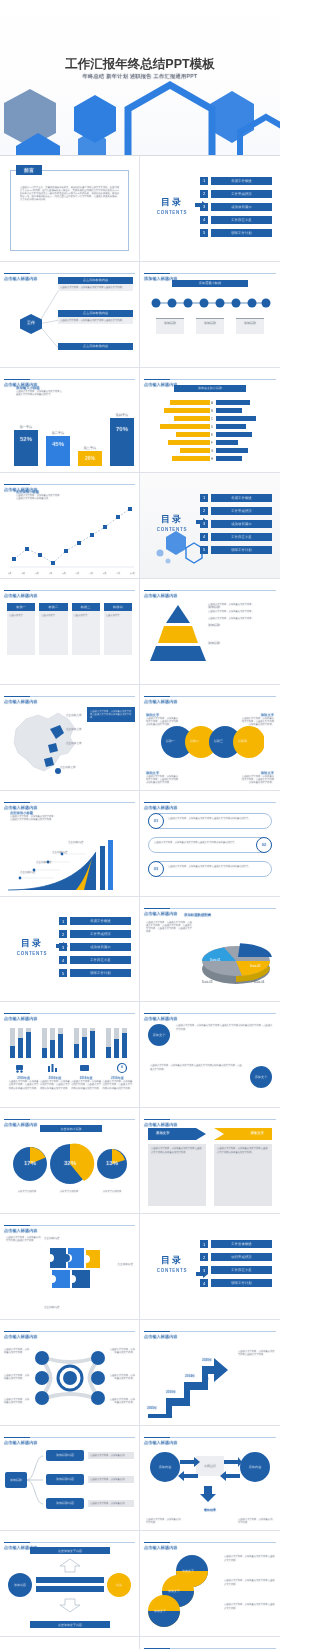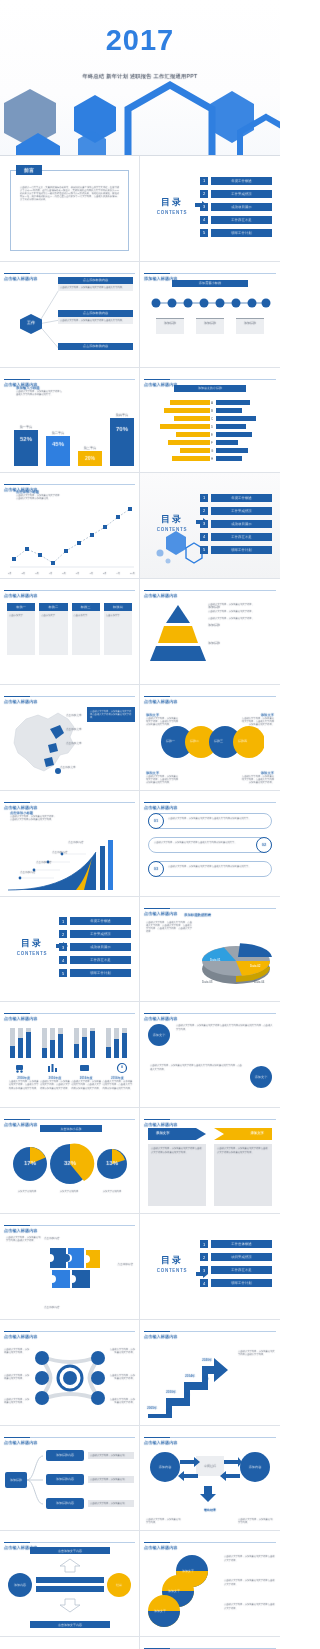--- a/index.html
+++ b/index.html
@@ -65,21 +65,21 @@
   .cts-bar { flex:1; height:8px; background:#1f5fa8; display:flex; align-items:center; justify-content:center; }
   .cts-bar span { font-size:3.4px; }
   .tiny2 { font-size:2.3px; line-height:3.1px; }
 </style>
 </head>
 <body>
 
 <div class="page">
 
   <div class="cover">
-    <div class="cover-title">2017</div>
+    <div class="cover-sub">工作汇报年终总结PPT模板</div>
     <div class="cover-tag blur">年终总结 新年计划 述职报告 工作汇报通用PPT</div>
     <svg class="hexes" viewBox="0 0 280 80">
       <polygon points="30,14 56,28 56,58 30,72 4,58 4,28" fill="#6f8fb8" opacity=".92"></polygon>
       <polygon points="95,20 116,32 116,56 95,68 74,56 74,32" fill="#2f7fe0"></polygon>
       <polygon points="38,58 60,71 60,96 38,109 16,96 16,71" fill="#2f7fe0"></polygon>
       <polygon points="232,16 254,29 254,55 232,68 210,55 210,29" fill="#2f7fe0" opacity=".95"></polygon>
       <polygon points="170,10 212,34 212,82 170,106 128,82 128,34" fill="none" stroke="#2f7fe0" stroke-width="7"></polygon>
       <polygon points="266,42 292,57 292,87 266,102 240,87 240,57" fill="none" stroke="#2f7fe0" stroke-width="6"></polygon>
       <polygon points="92,56 106,64 106,80 92,88 78,80 78,64" fill="#2f7fe0" opacity=".9"></polygon>
     </svg>

